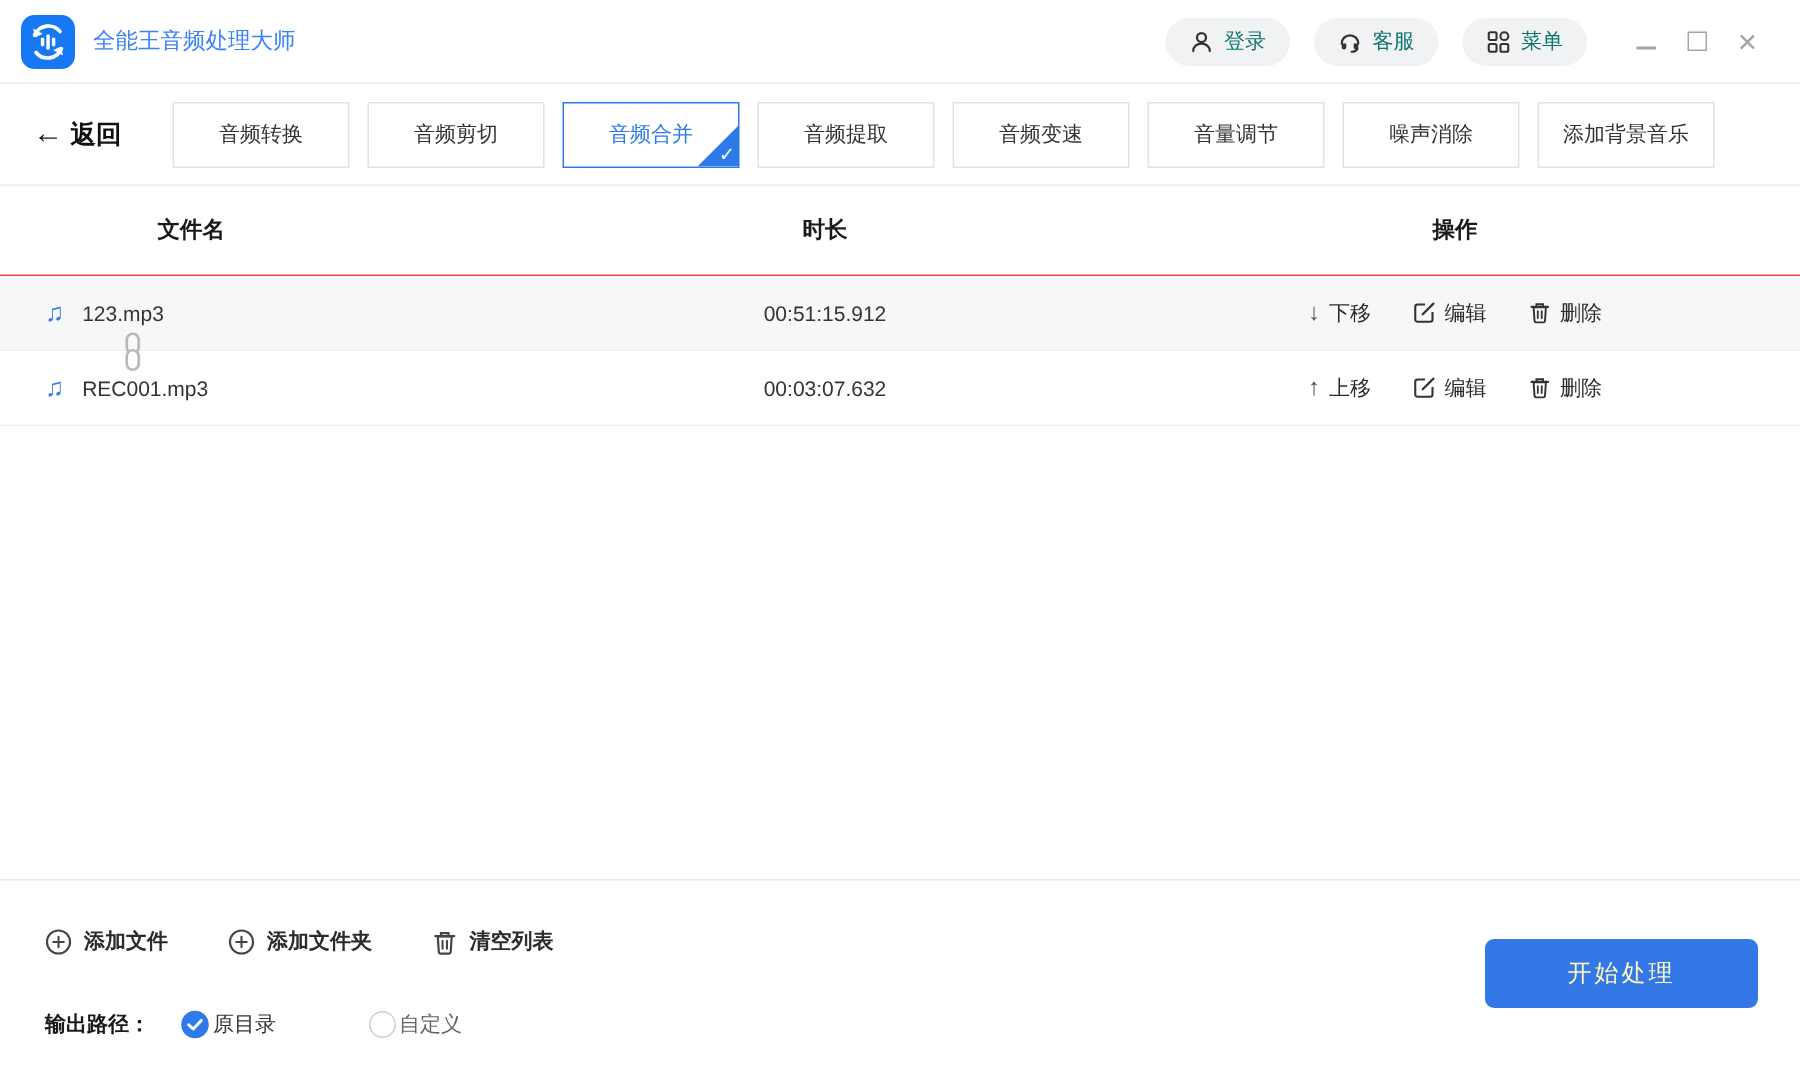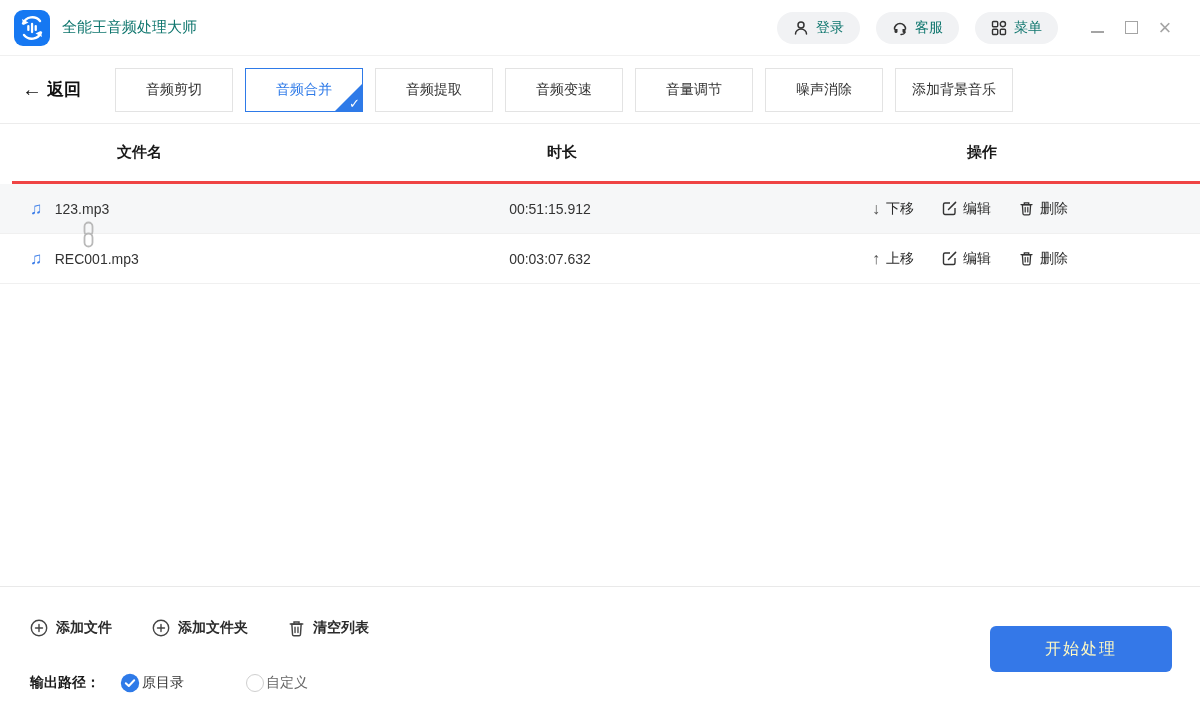--- a/index.html
+++ b/index.html
@@ -5,21 +5,21 @@
   * { margin:0; padding:0; box-sizing:border-box; }
   html,body { width:1200px; height:720px; }
   body {
     font-family:"Liberation Sans","DejaVu Sans",sans-serif;
     background:#ffffff; color:#222; overflow:hidden; position:relative;
   }
 
   
   .titlebar { height:56px; display:flex; align-items:center; padding:0 18px 0 14px; border-bottom:1px solid #f0f0f0; }
   .logo { width:36px; height:36px; flex:0 0 36px; }
-  .app-title { font-size:15px; color:#0f766e; margin-left:12px; }
+  .app-title { font-size:15px; color:#3b82f6; margin-left:12px; }
   .tb-right { margin-left:auto; display:flex; align-items:center; }
   .pill { display:flex; align-items:center; gap:7px; background:#f1f2f4; border-radius:17px;
           padding:7px 16px; font-size:14px; color:#0f766e; margin-left:16px; cursor:pointer; }
   .pill svg { display:block; }
   .winbtns { display:flex; align-items:center; margin-left:22px; color:#a4a4a4; }
   .winbtn { width:34px; height:34px; display:flex; align-items:center; justify-content:center; cursor:pointer; }
   .ic-min { width:13px; height:0; border-top:2px solid #a4a4a4; margin-top:8px; }
   .ic-max { width:13px; height:13px; border:1.6px solid #a4a4a4; }
   .ic-close { font-size:22px; line-height:1; color:#a4a4a4; font-weight:400; }
 
@@ -30,21 +30,21 @@
   .tabs { display:flex; gap:12px; }
   .tab { width:118px; height:44px; background:#fff; border:1px solid #e3e3e3; display:flex; align-items:center;
          justify-content:center; font-size:14px; color:#333; position:relative; cursor:pointer; overflow:hidden; }
   .tab.active { border-color:#2e7ae8; color:#2e7ae8; }
   .tab .corner { position:absolute; right:0; bottom:0; width:0; height:0;
                  border-left:27px solid transparent; border-bottom:27px solid #2e7ae8; }
   .tab .corner-check { position:absolute; right:2px; bottom:0px; color:#fff; font-size:13px; font-weight:bold; }
 
   
   .thead { display:grid; grid-template-columns:255px 590px 250px 1fr; height:60px; align-items:center;
-           border-bottom:3px solid #ef4444; font-weight:bold; font-size:15px; color:#1a1a1a;margin-left:12px; }
+           border-bottom:1px solid #ef4444; font-weight:bold; font-size:15px; color:#1a1a1a; }
   .thead div { text-align:center; }
   .rows { position:relative; }
   .trow { display:grid; grid-template-columns:255px 590px 250px 1fr; height:50px; align-items:center;
           font-size:14px; color:#333; border-bottom:1px solid #f0f0f0; }
   .trow.alt { background:#f6f7f8; }
   .c-file { display:flex; align-items:center; gap:12px; padding-left:30px; }
   .note { color:#3b7de8; font-size:17px; }
   .c-dur { text-align:center; color:#333; }
   .c-act { display:flex; align-items:center; justify-content:center; gap:28px; }
   .actbtn { display:flex; align-items:center; gap:6px; cursor:pointer; color:#2b2b2b; white-space:nowrap; }
@@ -125,20 +125,23 @@
   </div>
 </div>
 
 <div class="navbar">
   <div class="back">
     <span class="arr">←</span>
     <span>返回</span>
   </div>
   <div class="tabs">
     <div class="tab">
+        <span>音频转换</span>
+      </div>
+    <div class="tab">
         <span>音频剪切</span>
       </div>
     <div class="tab active">
       <span>音频合并</span>
       <span class="corner"></span>
       <span class="corner-check">✓</span>
     </div>
     <div class="tab">
         <span>音频提取</span>
       </div>

